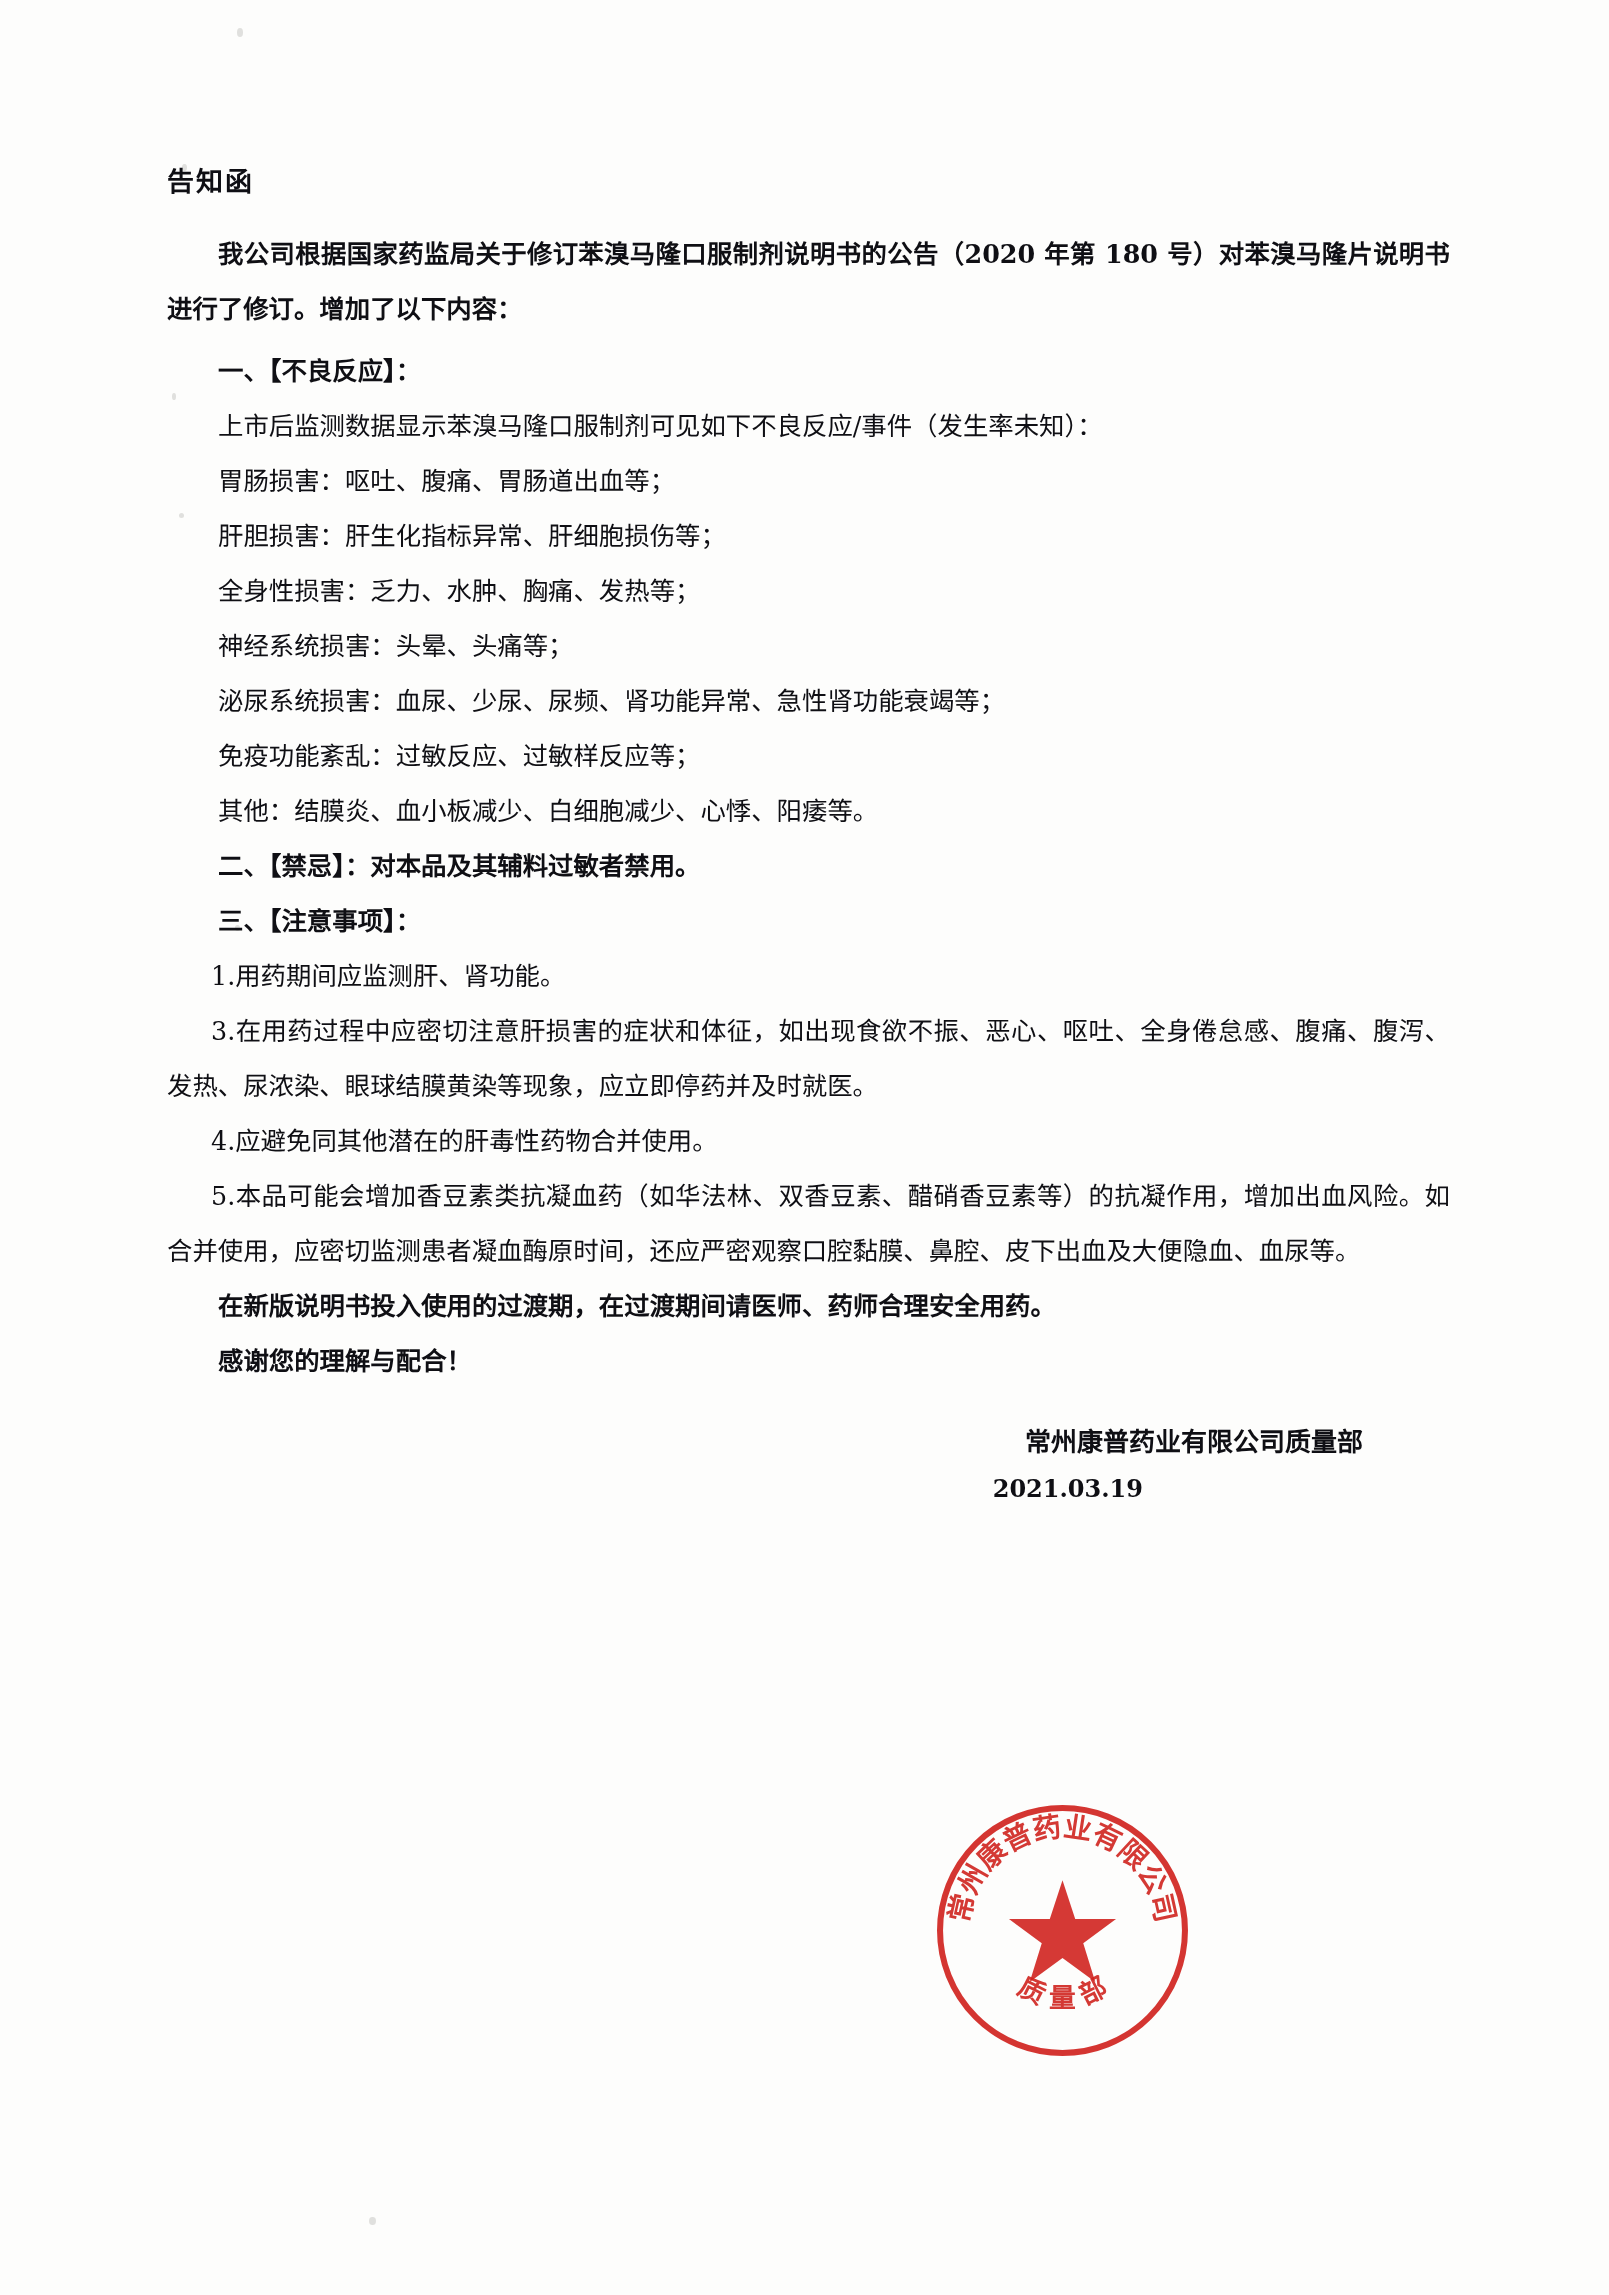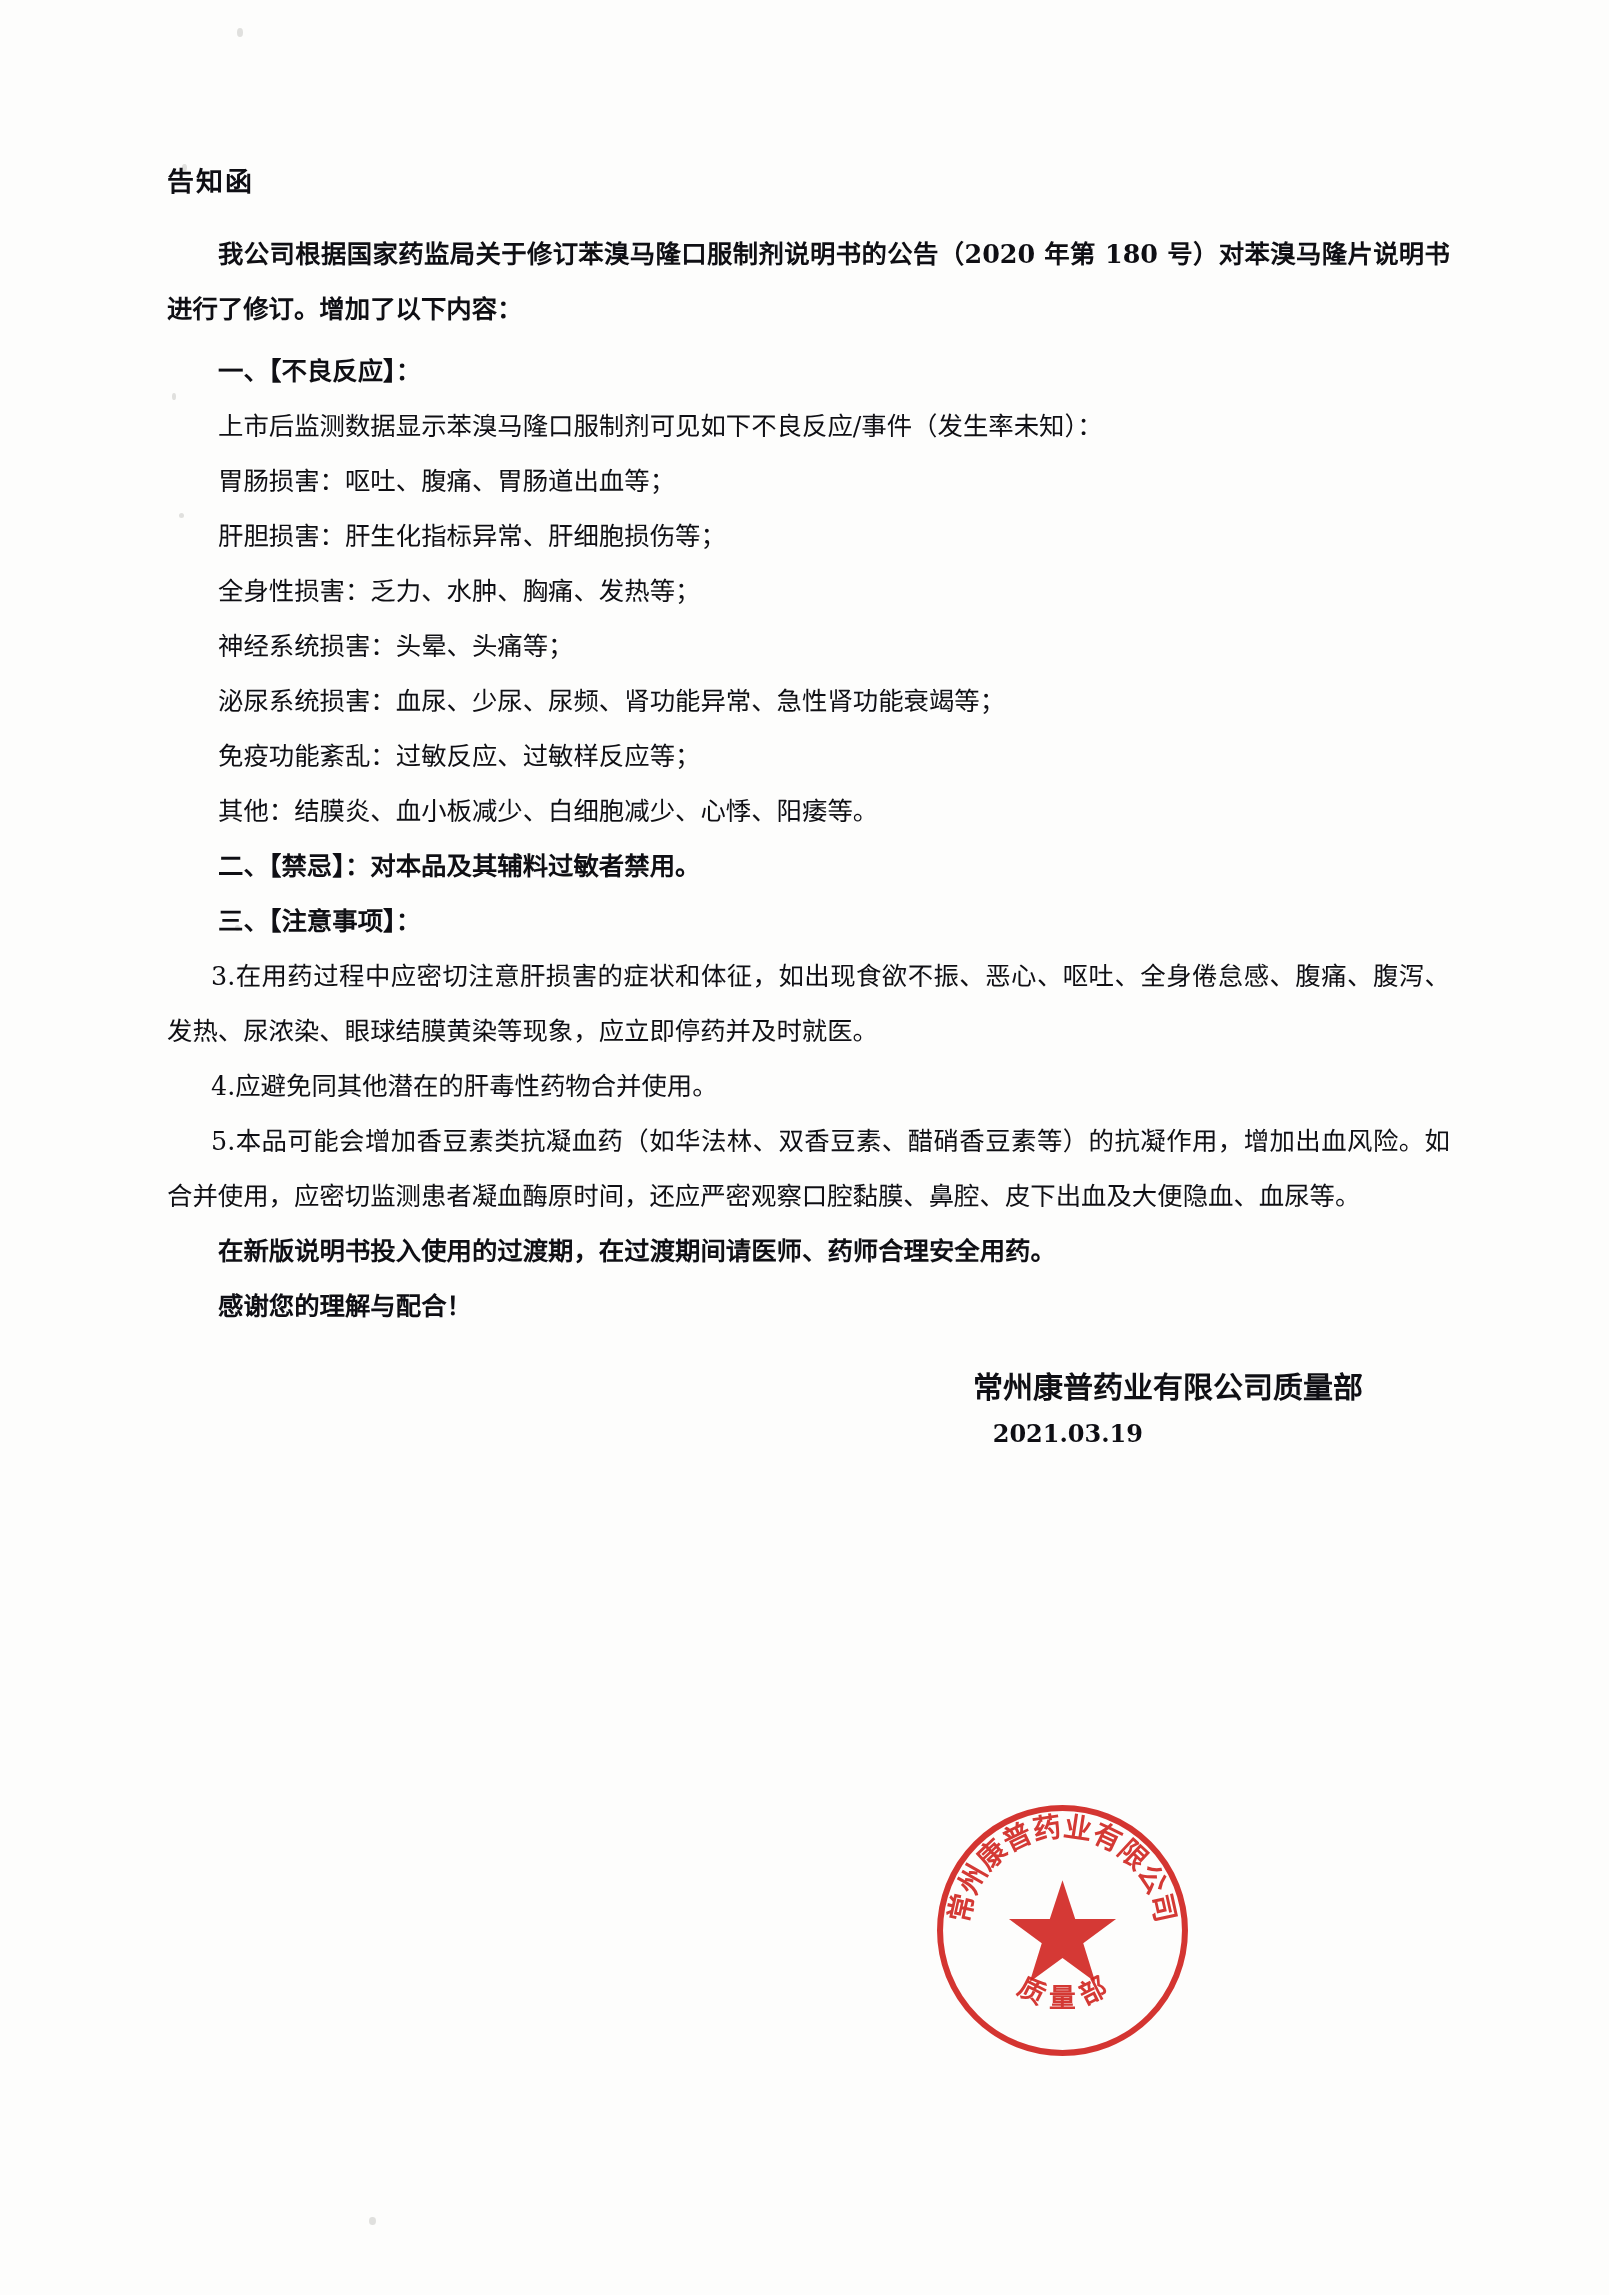--- a/index.html
+++ b/index.html
@@ -60,21 +60,21 @@
   }
   .blk-gap {
     height: 6.7px;
   }
   .sign-block {
     margin-top: 29px;
     text-align: right;
     padding-right: 87px;
   }
   .sign-line {
-    font-size: 30px;
+    font-size: 26px;
     font-weight: 700;
     line-height: 49px;
   }
   .sign-date {
     font-size: 24px;
     font-weight: 700;
     line-height: 44px;
     padding-right: 220px;
   }
   
@@ -119,20 +119,21 @@
     <p class="indent">肝胆损害：肝生化指标异常、肝细胞损伤等；</p>
     <p class="indent">全身性损害：乏力、水肿、胸痛、发热等；</p>
     <p class="indent">神经系统损害：头晕、头痛等；</p>
     <p class="indent">泌尿系统损害：血尿、少尿、尿频、肾功能异常、急性肾功能衰竭等；</p>
     <p class="indent">免疫功能紊乱：过敏反应、过敏样反应等；</p>
     <p class="indent">其他：结膜炎、血小板减少、白细胞减少、心悸、阳痿等。</p>
 
     <p class="indent bold">二、【禁忌】：对本品及其辅料过敏者禁用。</p>
 
     <p class="indent bold">三、【注意事项】：</p>
+    <p class="indent-small">1.用药期间应监测肝、肾功能。</p>
     <p class="indent-small">3.在用药过程中应密切注意肝损害的症状和体征，如出现食欲不振、恶心、呕吐、全身倦怠感、腹痛、腹泻、发热、尿浓染、眼球结膜黄染等现象，应立即停药并及时就医。</p>
     <p class="indent-small">4.应避免同其他潜在的肝毒性药物合并使用。</p>
     <p class="indent-small">5.本品可能会增加香豆素类抗凝血药（如华法林、双香豆素、醋硝香豆素等）的抗凝作用，增加出血风险。如合并使用，应密切监测患者凝血酶原时间，还应严密观察口腔黏膜、鼻腔、皮下出血及大便隐血、血尿等。</p>
 
     <p class="indent bold">在新版说明书投入使用的过渡期，在过渡期间请医师、药师合理安全用药。</p>
     <p class="indent bold">感谢您的理解与配合！</p>
 
     <div class="sign-block">
       <div class="sign-line">常州康普药业有限公司质量部</div>
       <div class="sign-date">2021.03.19</div>

